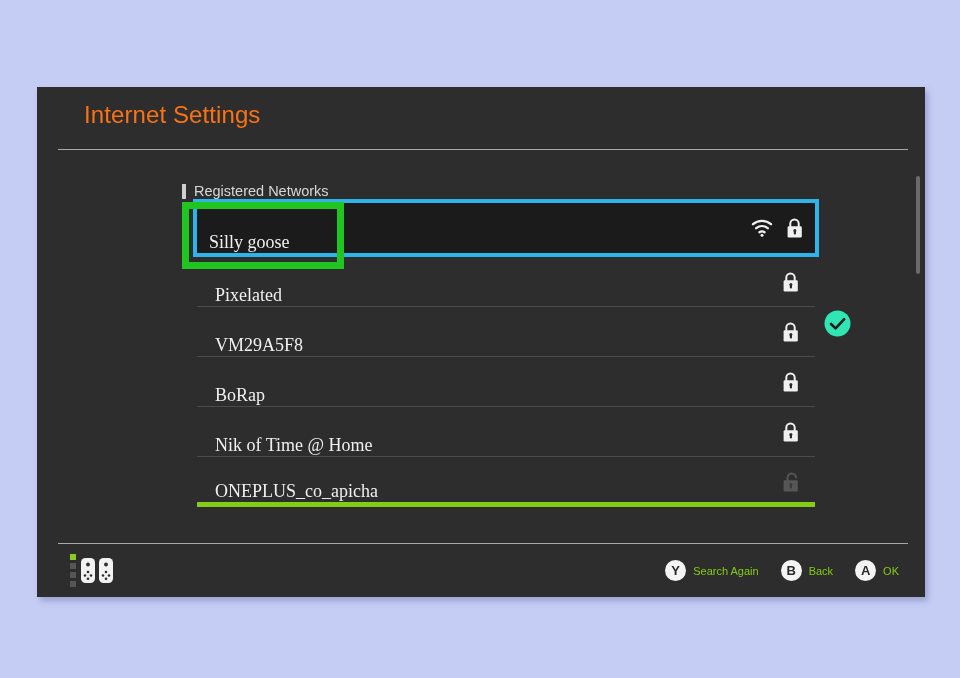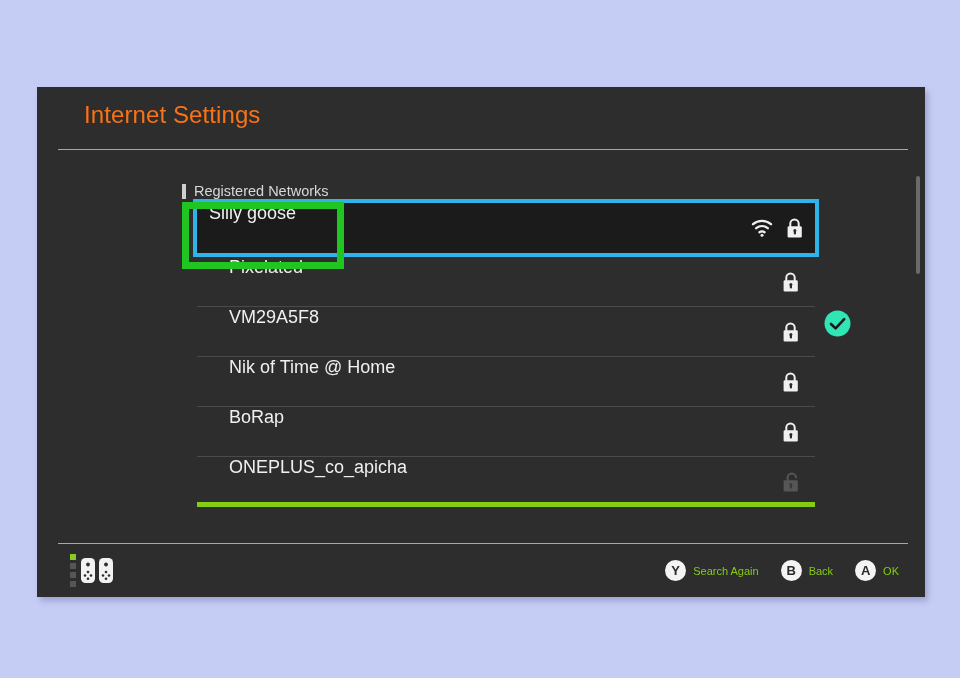--- a/index.html
+++ b/index.html
@@ -93,27 +93,28 @@
     left: 160px;
     top: 52px;
     width: 618px;
   }
   .row {
     position: relative;
     height: 50px;
     box-sizing: border-box;
     border-bottom: 1px solid #4a4a4a;
     display: flex;
-    align-items: flex-start;
+    align-items: flex-end;
+    font-family: Liberation Serif, serif;
   }
   .row:last-child { border-bottom: 5px solid #84cc16; }
   .row-name {
     font-size: 18px;
     color: #f0f0f0;
-    margin-left: 32px;
+    margin-left: 18px;
     white-space: nowrap;
   }
   .row-icons {
     position: absolute;
     right: 14px;
     top: 0;
     height: 50px;
     display: flex;
     align-items: center;
     gap: 12px;
@@ -300,34 +301,34 @@
                 <svg class="icon" width="20" height="21" viewBox="0 0 20 21">
                   <path d="M5.3 8.4 V5.6 a4.2 4.2 0 0 1 8.4 0 V8.4" stroke="#f0f0f0" stroke-width="2" fill="none" stroke-linecap="round"></path>
                   <rect x="2.6" y="8.2" width="14.2" height="11.4" rx="1.3" fill="#f0f0f0"></rect>
                   <rect x="8.8" y="12" width="2.2" height="4.6" rx="1" fill="#2a2a2a"></rect>
                   <circle cx="9.9" cy="12.4" r="1.5" fill="#2a2a2a"></circle>
                 </svg>
               </span>
             </span>
           </div>
           <div class="row">
-            <span class="row-name">Nik of Time @ Home</span>
+            <span class="row-name">BoRap</span>
             <span class="row-icons">
               <span>
                 <svg class="icon" width="20" height="21" viewBox="0 0 20 21">
                   <path d="M5.3 8.4 V5.6 a4.2 4.2 0 0 1 8.4 0 V8.4" stroke="#f0f0f0" stroke-width="2" fill="none" stroke-linecap="round"></path>
                   <rect x="2.6" y="8.2" width="14.2" height="11.4" rx="1.3" fill="#f0f0f0"></rect>
                   <rect x="8.8" y="12" width="2.2" height="4.6" rx="1" fill="#2a2a2a"></rect>
                   <circle cx="9.9" cy="12.4" r="1.5" fill="#2a2a2a"></circle>
                 </svg>
               </span>
             </span>
           </div>
           <div class="row">
-            <span class="row-name">BoRap</span>
+            <span class="row-name">Nik of Time @ Home</span>
             <span class="row-icons">
               <span>
                 <svg class="icon" width="20" height="21" viewBox="0 0 20 21">
                   <path d="M5.3 8.4 V5.6 a4.2 4.2 0 0 1 8.4 0 V8.4" stroke="#f0f0f0" stroke-width="2" fill="none" stroke-linecap="round"></path>
                   <rect x="2.6" y="8.2" width="14.2" height="11.4" rx="1.3" fill="#f0f0f0"></rect>
                   <rect x="8.8" y="12" width="2.2" height="4.6" rx="1" fill="#2a2a2a"></rect>
                   <circle cx="9.9" cy="12.4" r="1.5" fill="#2a2a2a"></circle>
                 </svg>
               </span>
             </span>

